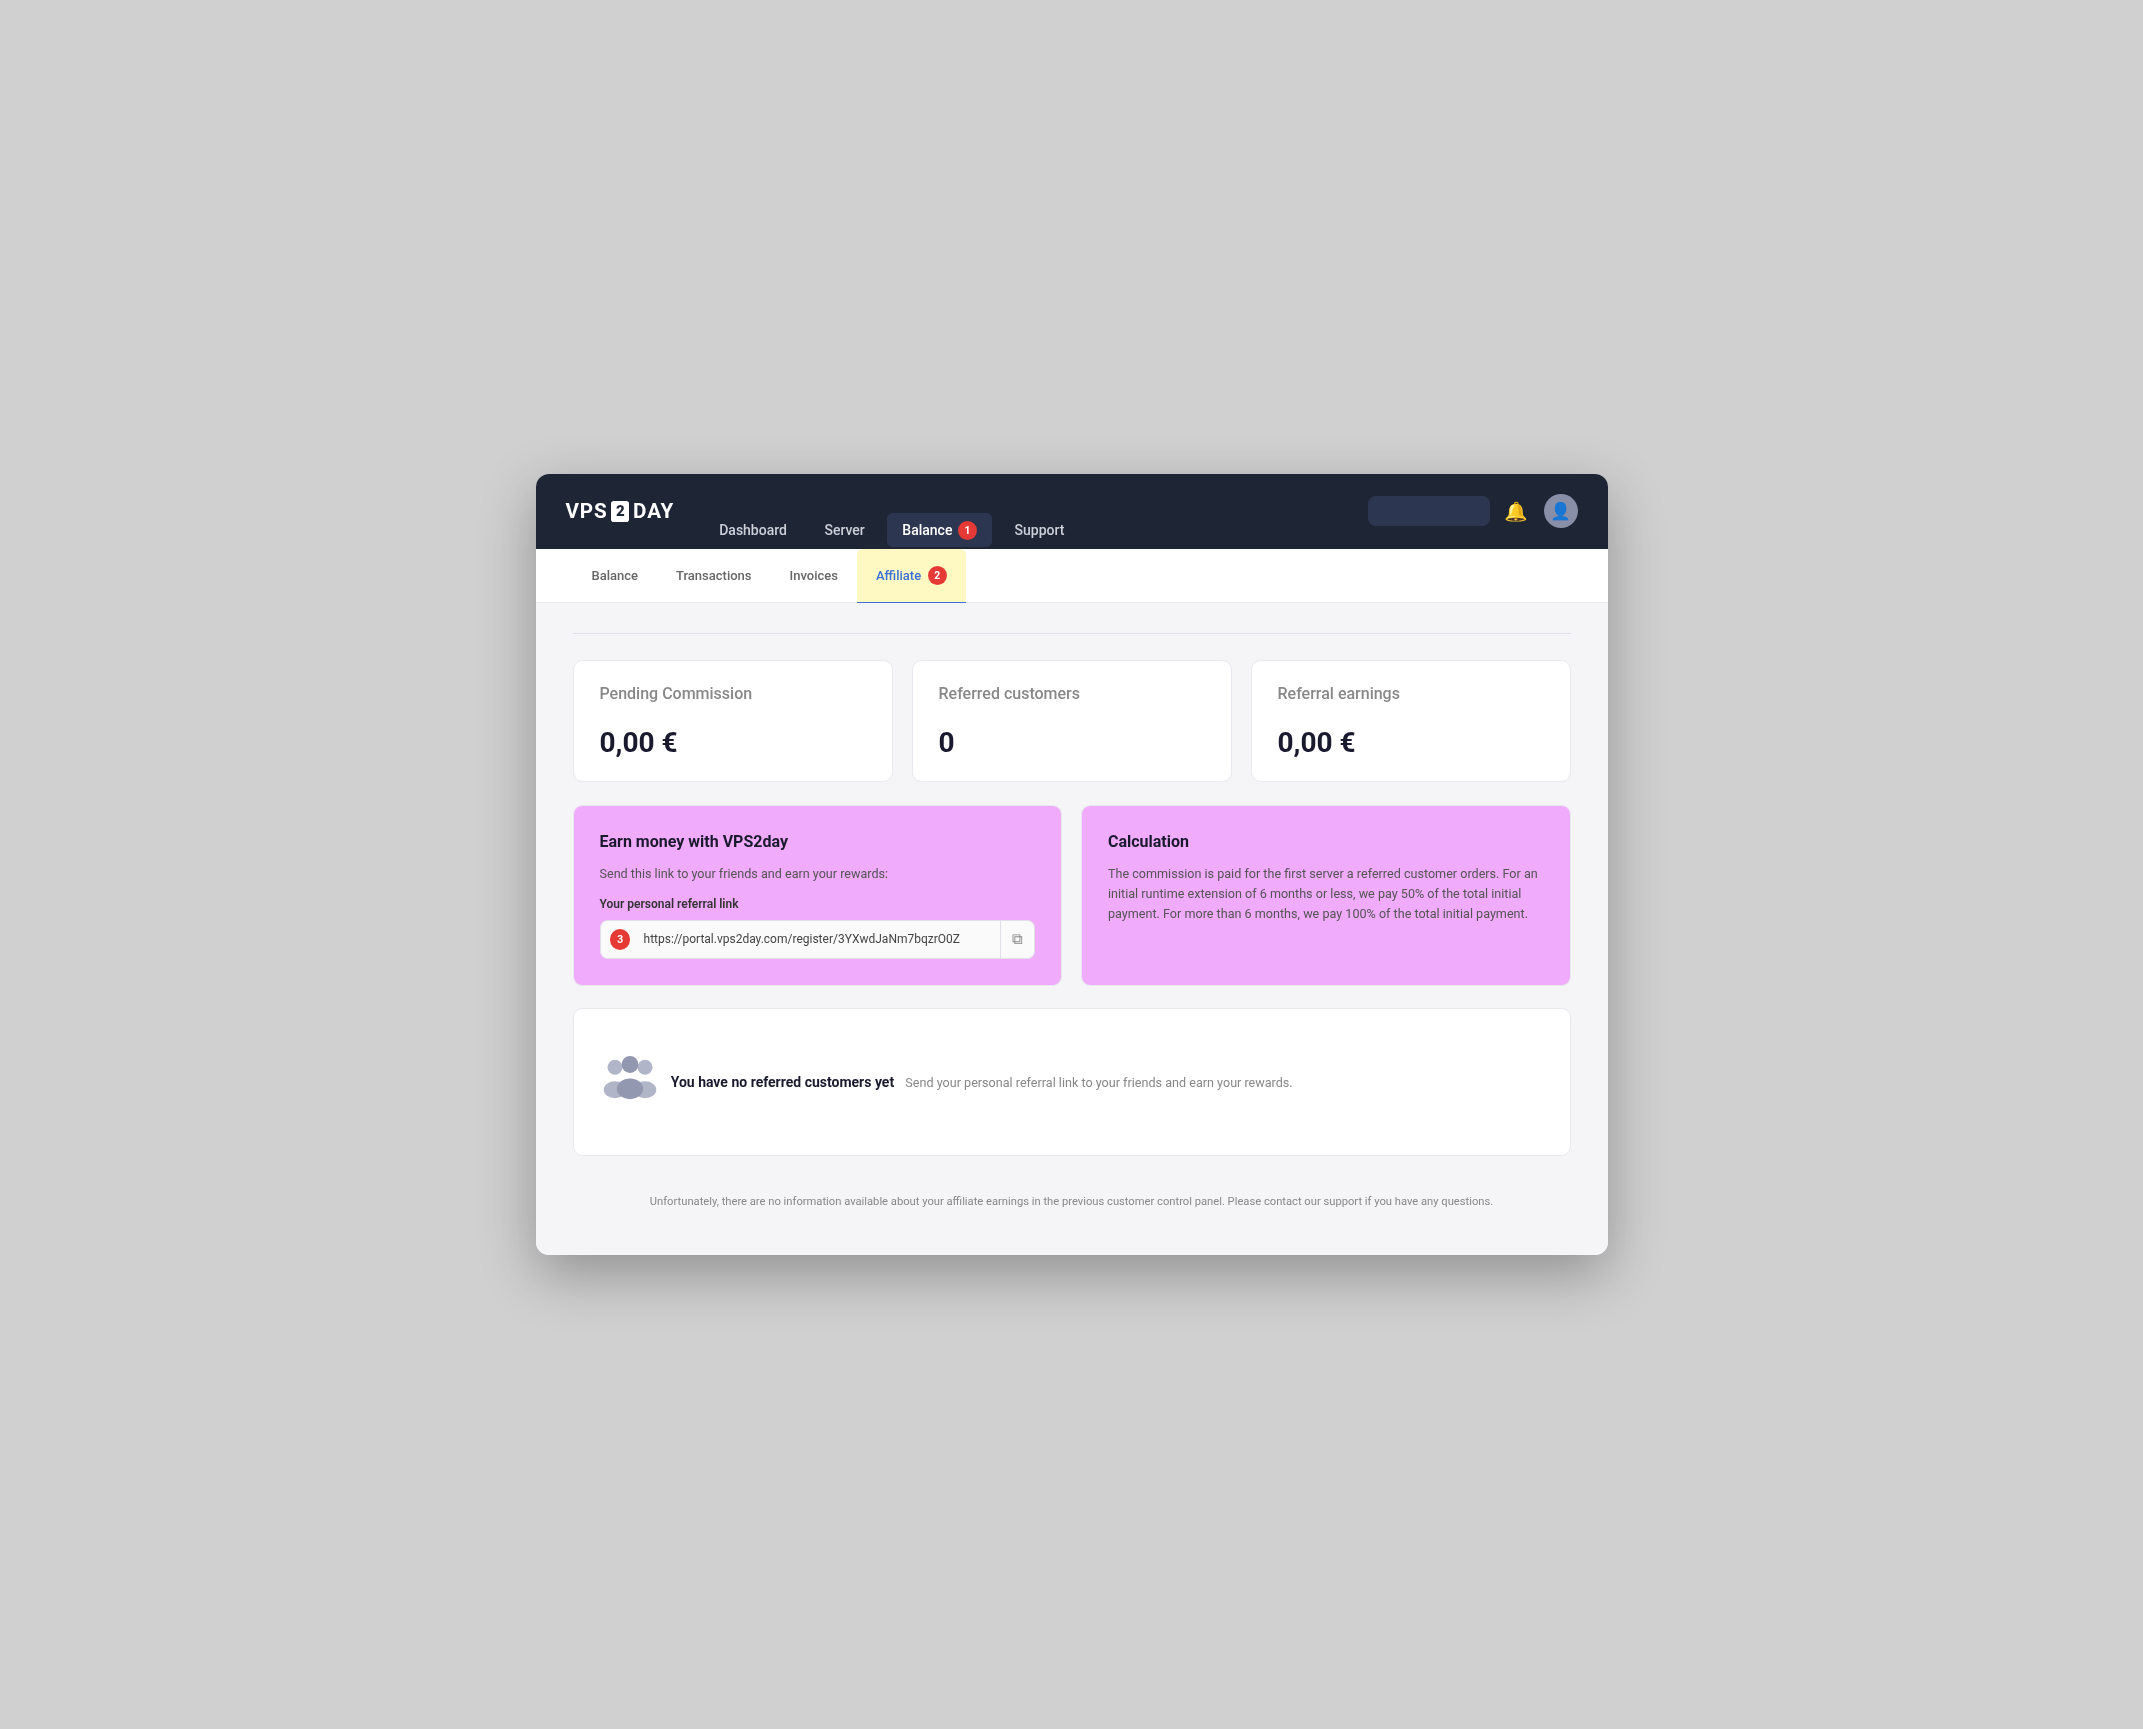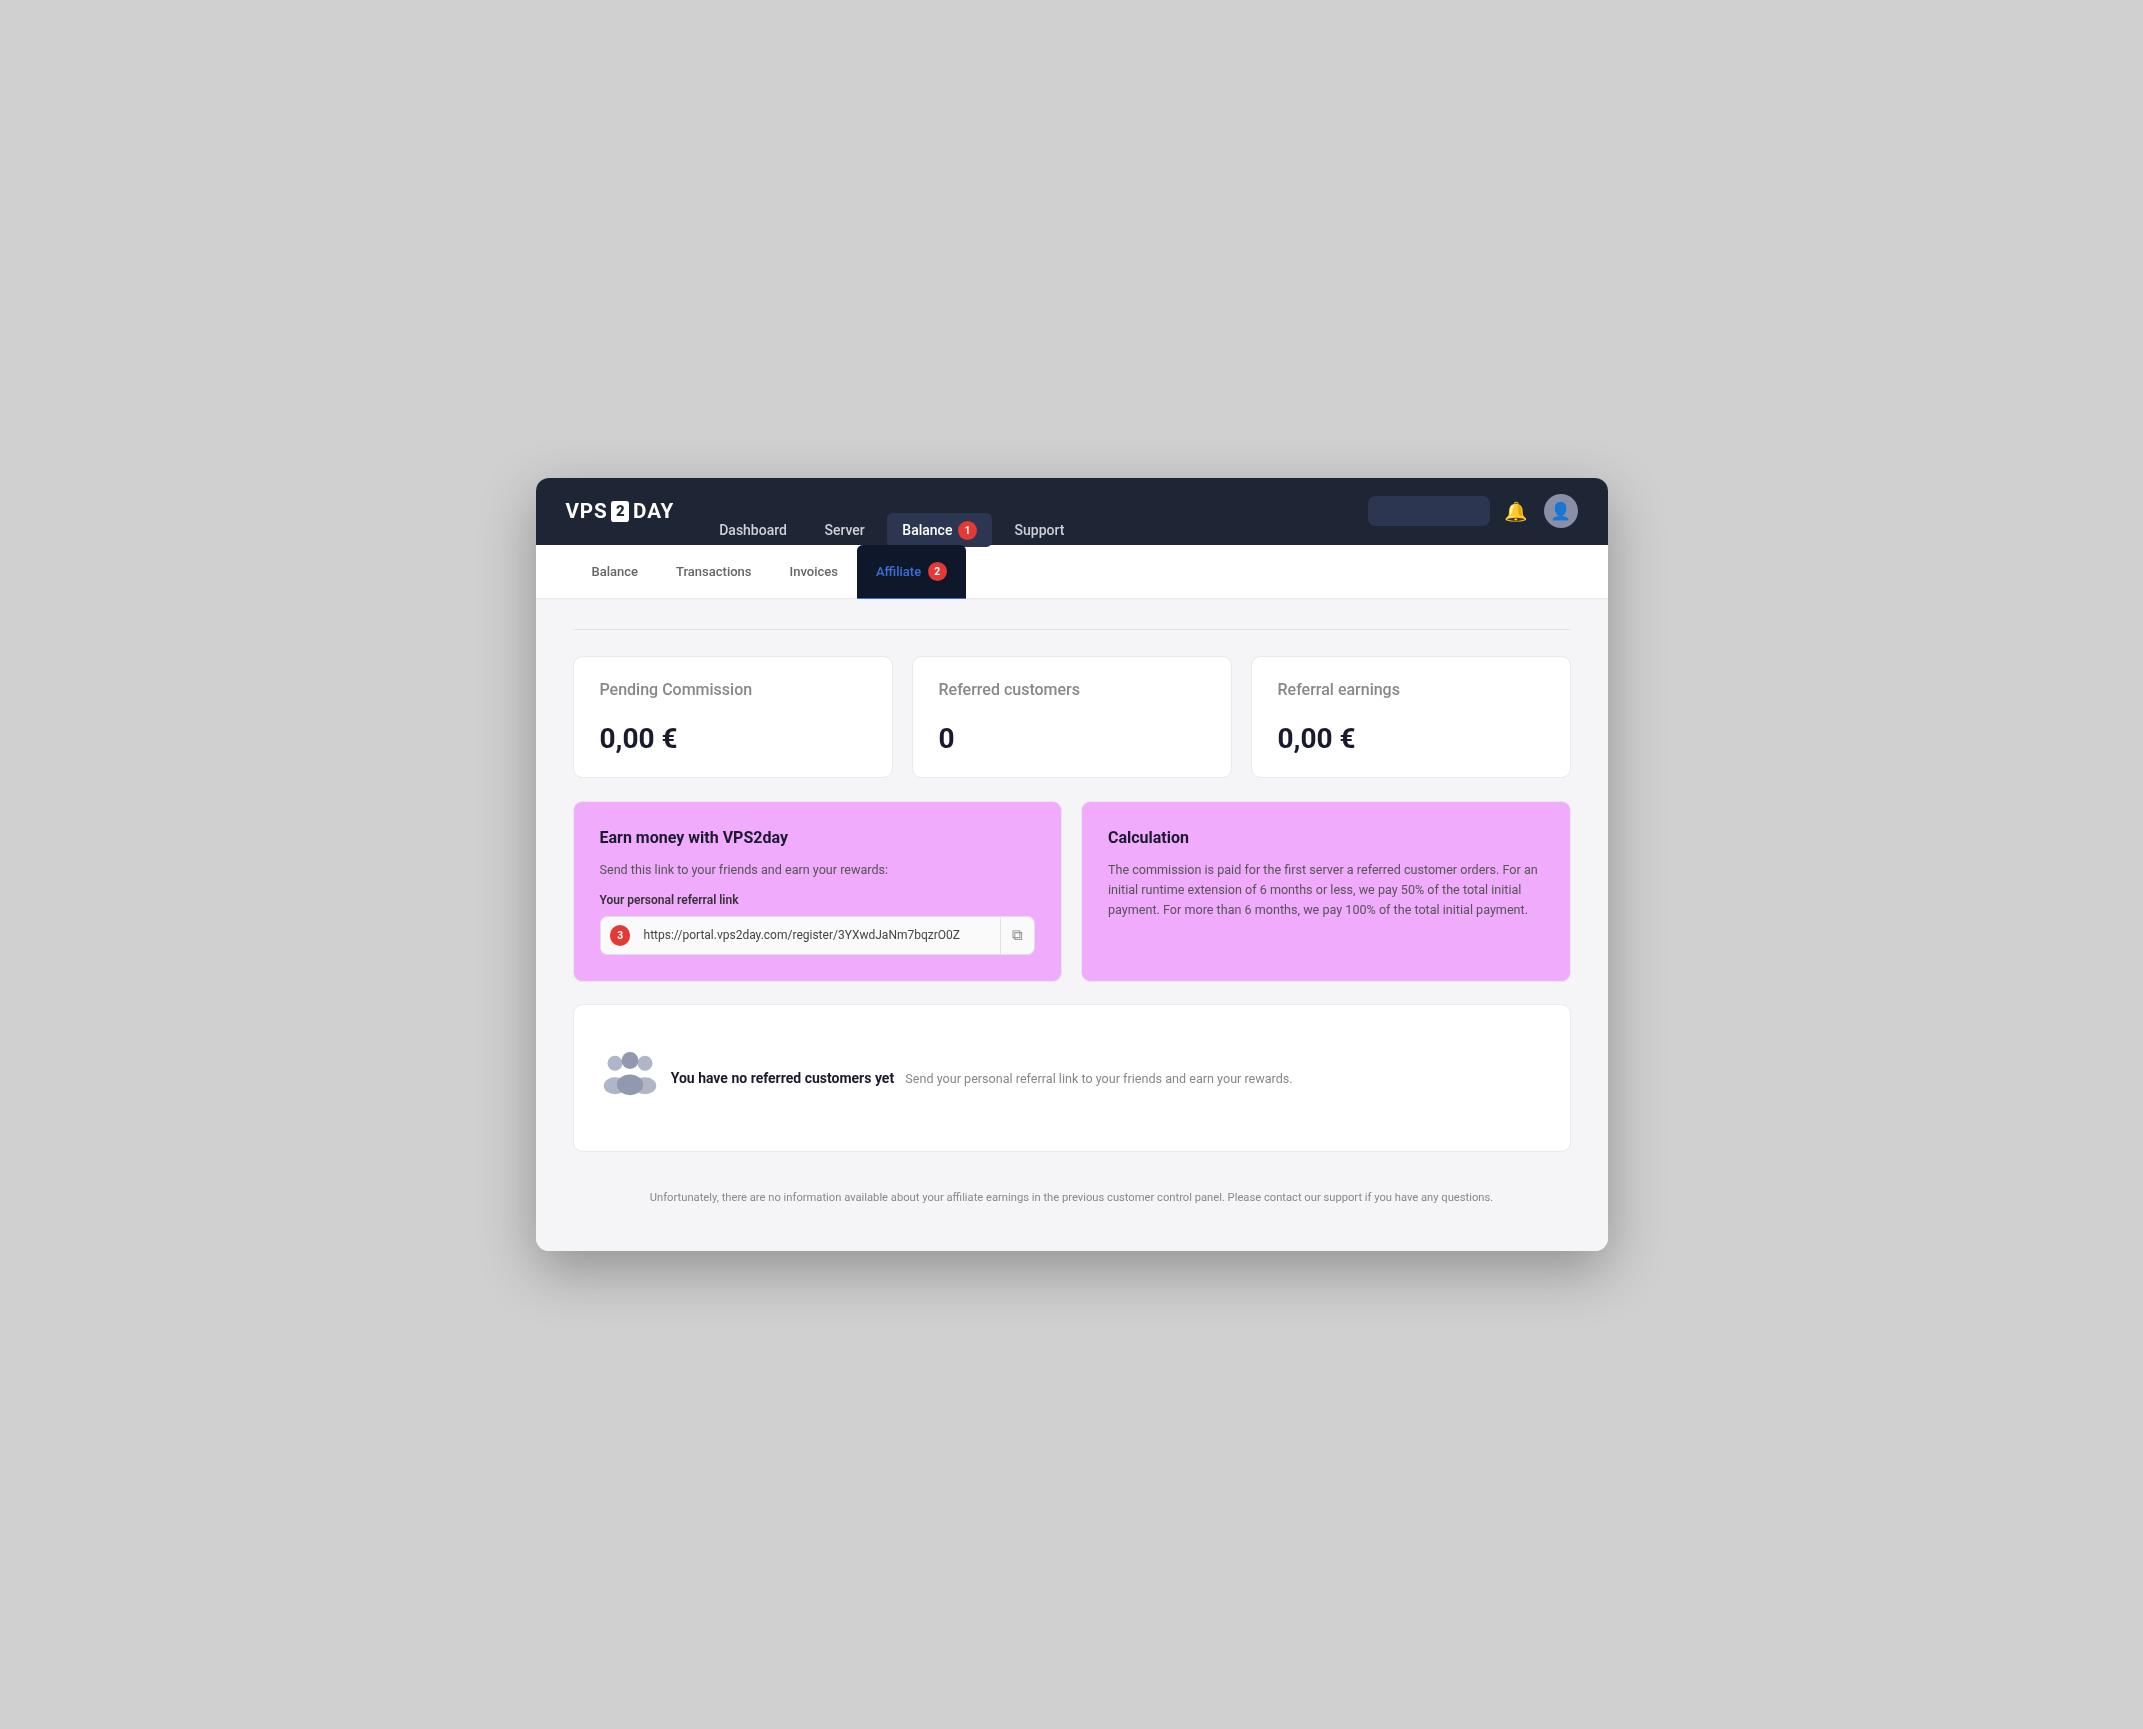--- a/index.html
+++ b/index.html
@@ -17,21 +17,21 @@
       border-radius: 13px;
       overflow: hidden;
       box-shadow: 0 19px 56px rgba(0,0,0,0.3);
     }
     
     .navbar {
       background: #1e2535;
       display: flex;
       align-items: center;
       padding: 0 30px;
-      height: 67px;
+      height: 75px;
       gap: 30px;
     }
     .logo {
       display: flex;
       align-items: center;
       gap: 3.7px;
     }
     .logo-text {
       color: #ffffff;
       font-size: 20.6px;
@@ -133,21 +133,21 @@
       cursor: pointer;
       border-bottom: 1.9px solid transparent;
       display: flex;
       align-items: center;
       gap: 6.6px;
       margin-bottom: -0.9px;
     }
     .tab.active {
       color: #3a6fd8;
       border-bottom: 1.9px solid #3a6fd8;
-      background: #0f172a;
+      background: #fef9c3;
       border-radius: 5.6px 5.6px 0 0;
       justify-content: space-between;
     }
     .tab-badge {
       background: #e53935;
       color: white;
       border-radius: 50%;
       width: 19px;
       height: 19px;
       font-size: 10.3px;

